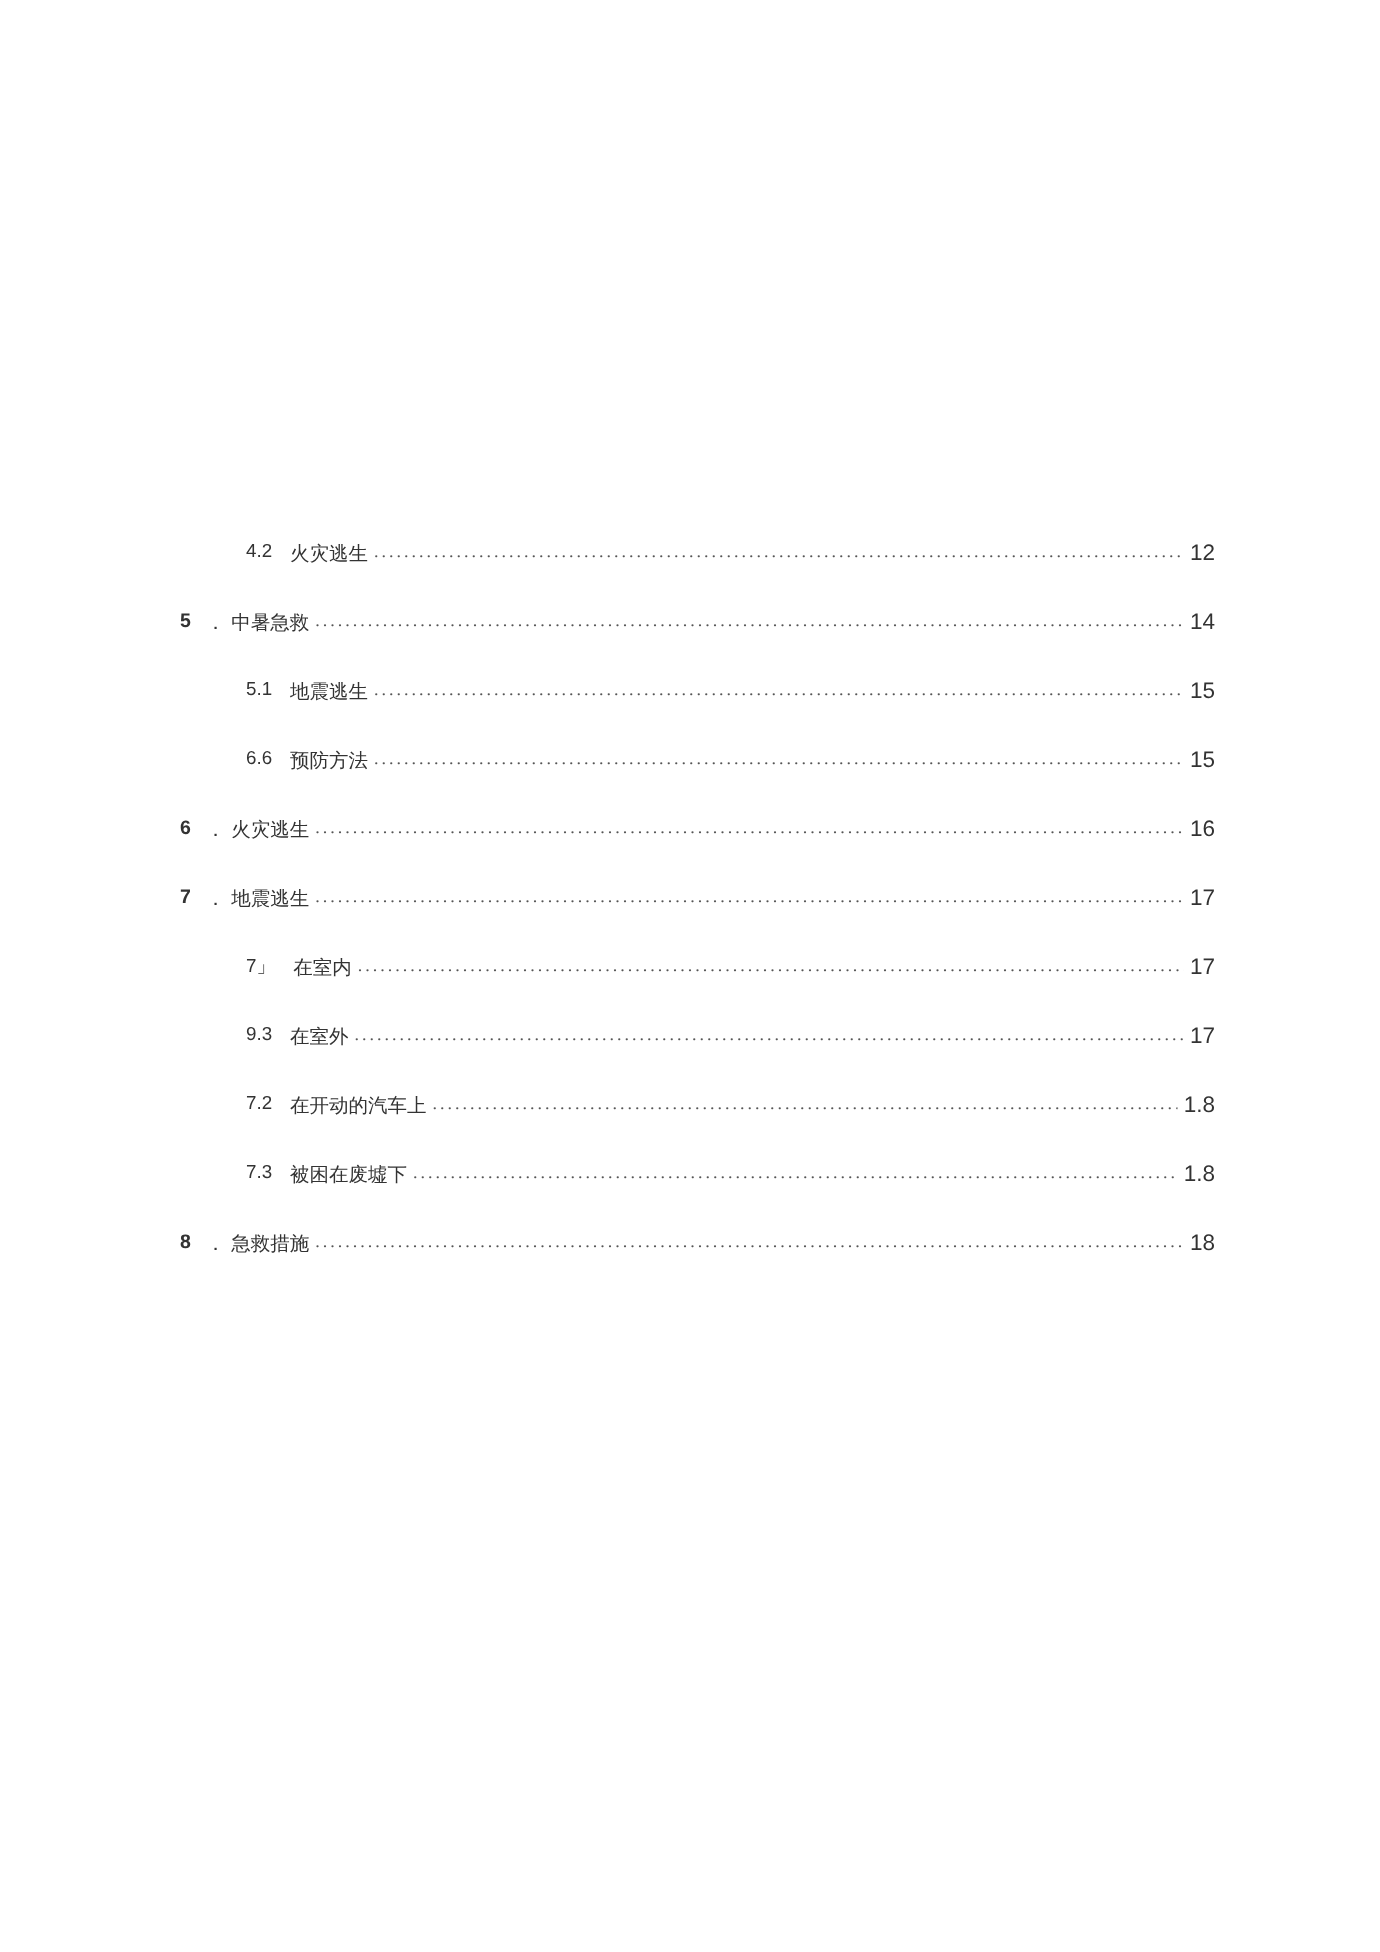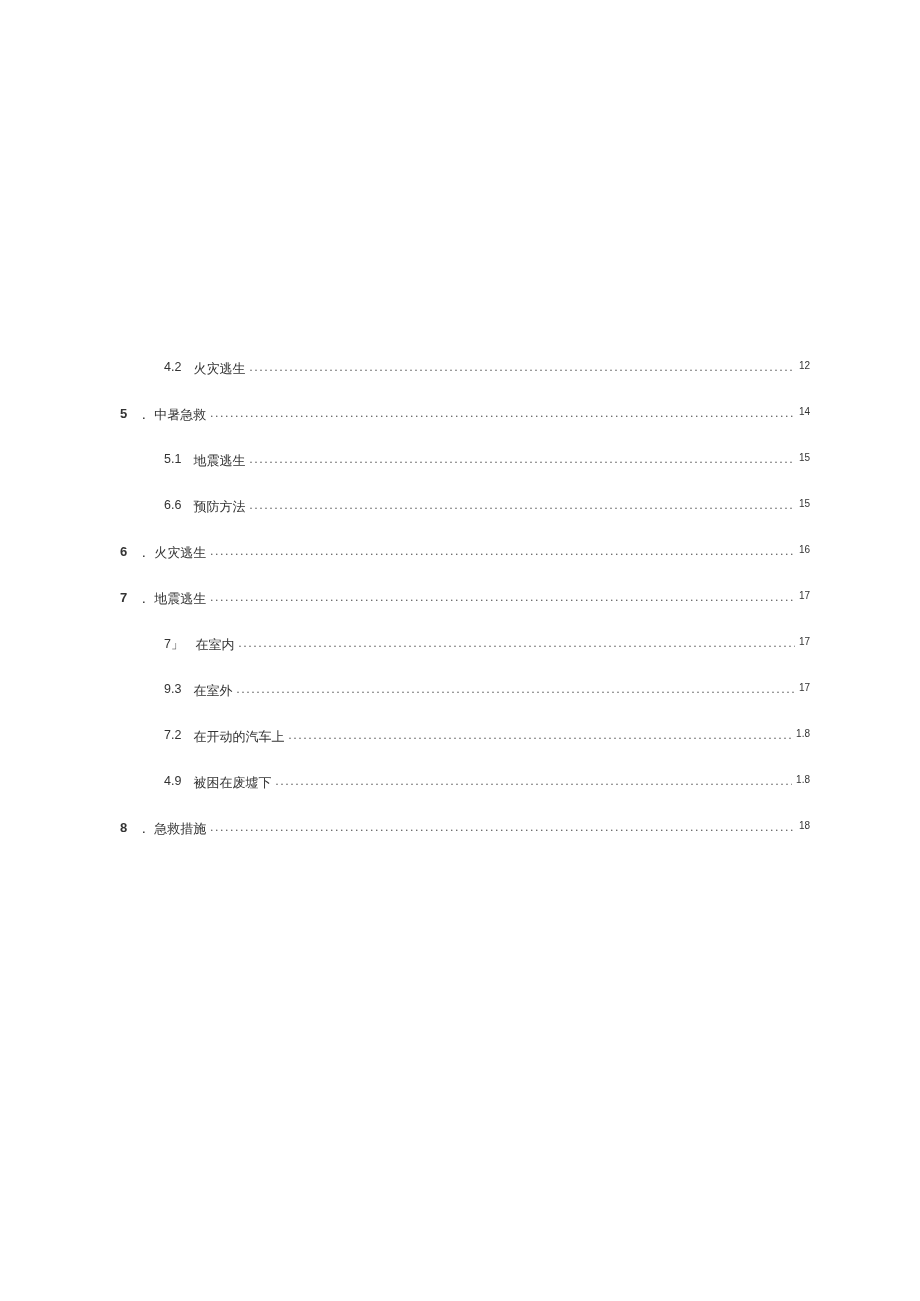--- a/index.html
+++ b/index.html
@@ -55,21 +55,21 @@
       letter-spacing: 2px;
       color: #555;
       font-size: 12px;
     }
     .toc-dots::before {
       content: "..................................................................................................................................................................................................";
     }
     .toc-page {
       flex-shrink: 0;
       font-family: Arial, sans-serif;
-      font-size: 10px;
+      font-size: 15px;
     }
   </style>
 </head>
 <body>
 
 <div class="page">
 
   <div class="toc-entry level-2">
     <span class="toc-number lvl2">4.2</span>
     <span class="toc-title">火灾逃生</span>
@@ -130,21 +130,21 @@
   </div>
 
   <div class="toc-entry level-2">
     <span class="toc-number lvl2">7.2</span>
     <span class="toc-title">在开动的汽车上</span>
     <span class="toc-dots"></span>
     <span class="toc-page">1.8</span>
   </div>
 
   <div class="toc-entry level-2">
-    <span class="toc-number lvl2">4.9</span>
+    <span class="toc-number lvl2">7.3</span>
     <span class="toc-title">被困在废墟下</span>
     <span class="toc-dots"></span>
     <span class="toc-page">1.8</span>
   </div>
 
   <div class="toc-entry level-1">
     <span class="toc-number lvl1">8</span>
     <span class="toc-sep">．</span>
     <span class="toc-title">急救措施</span>
     <span class="toc-dots"></span>

